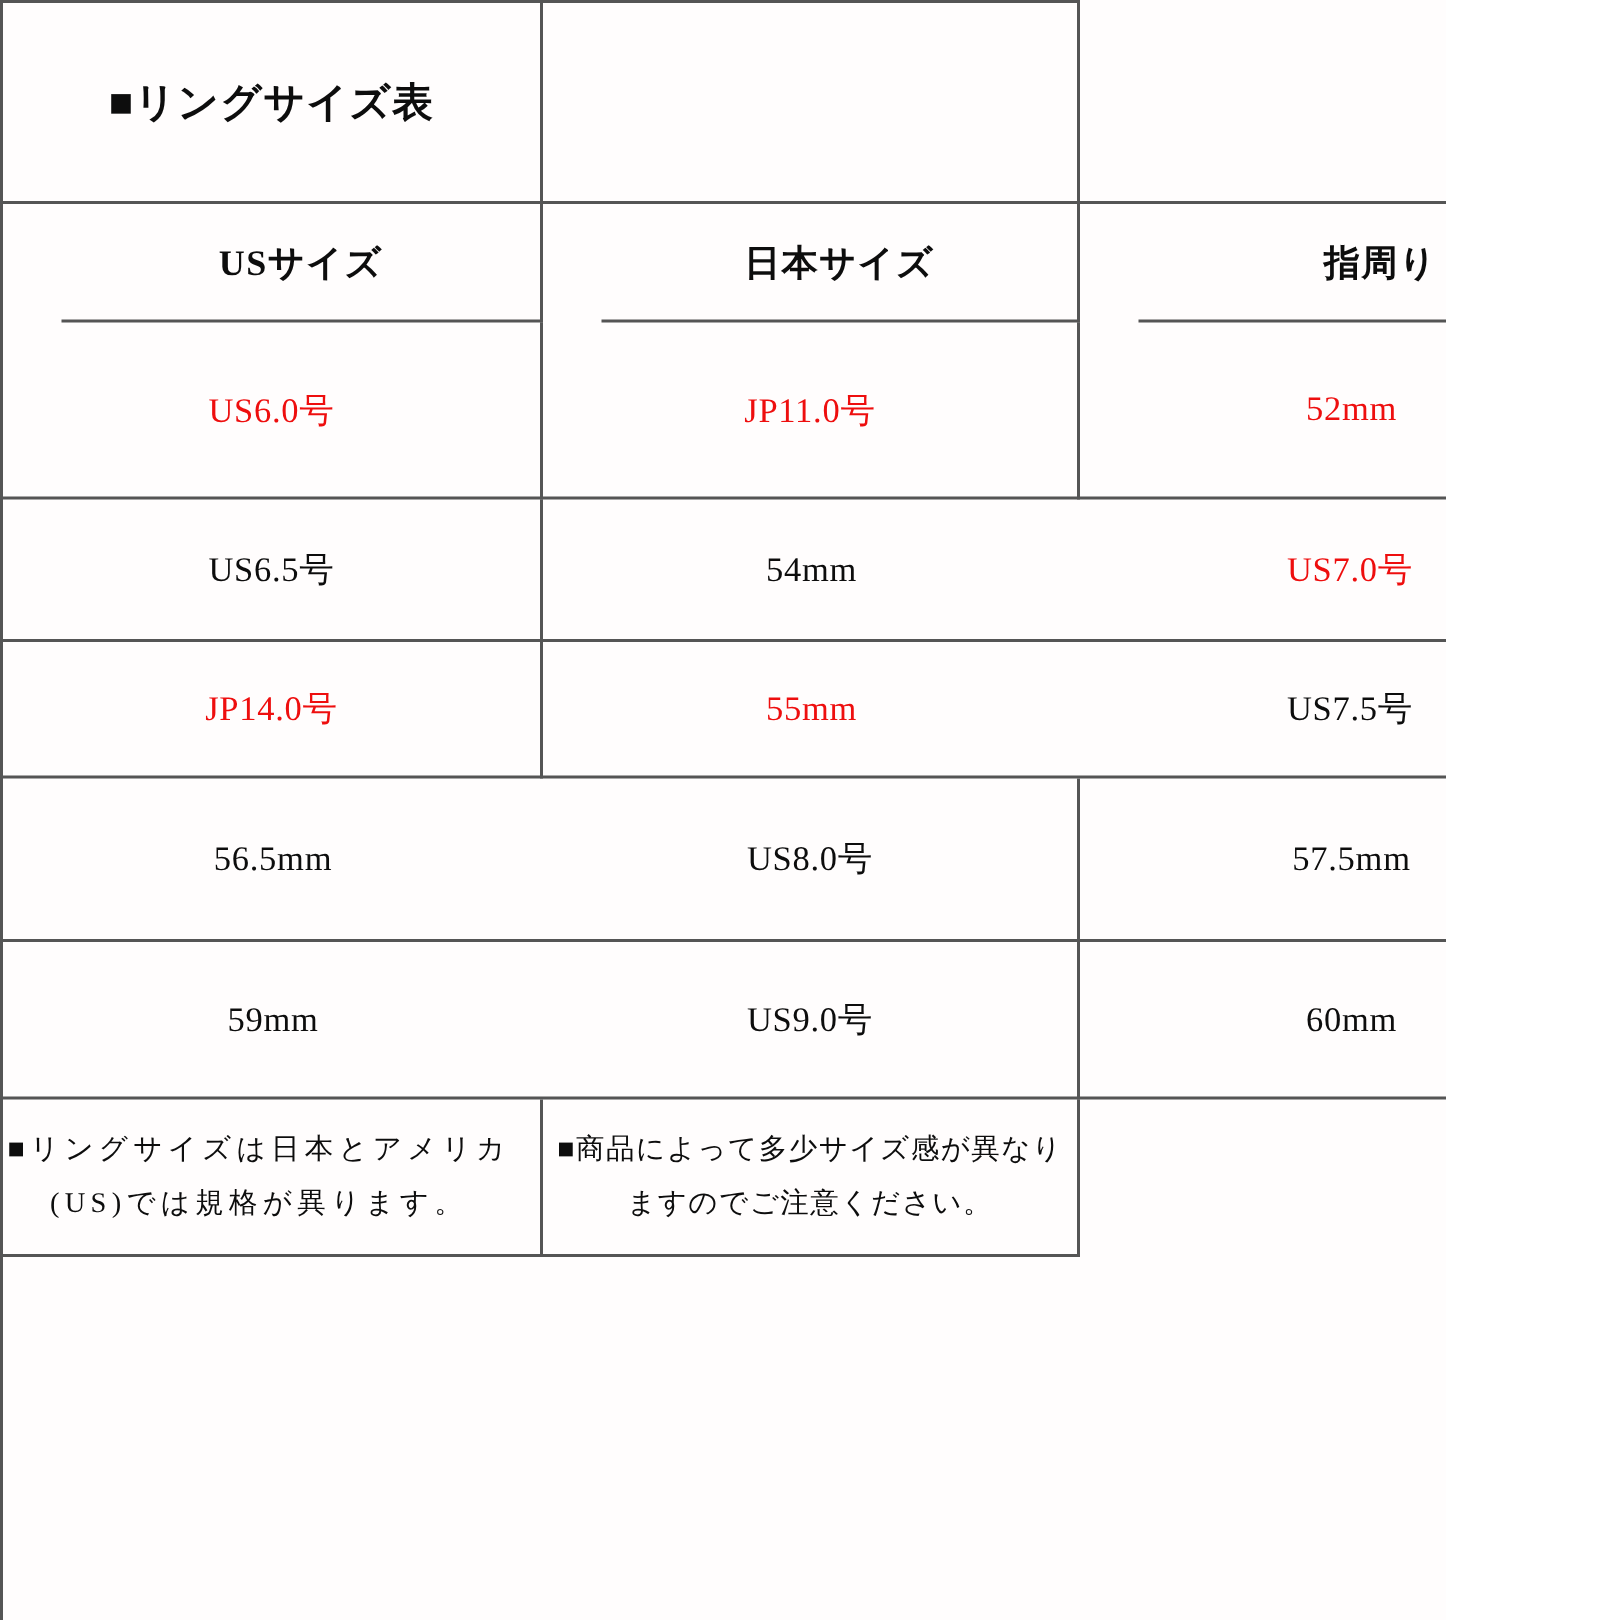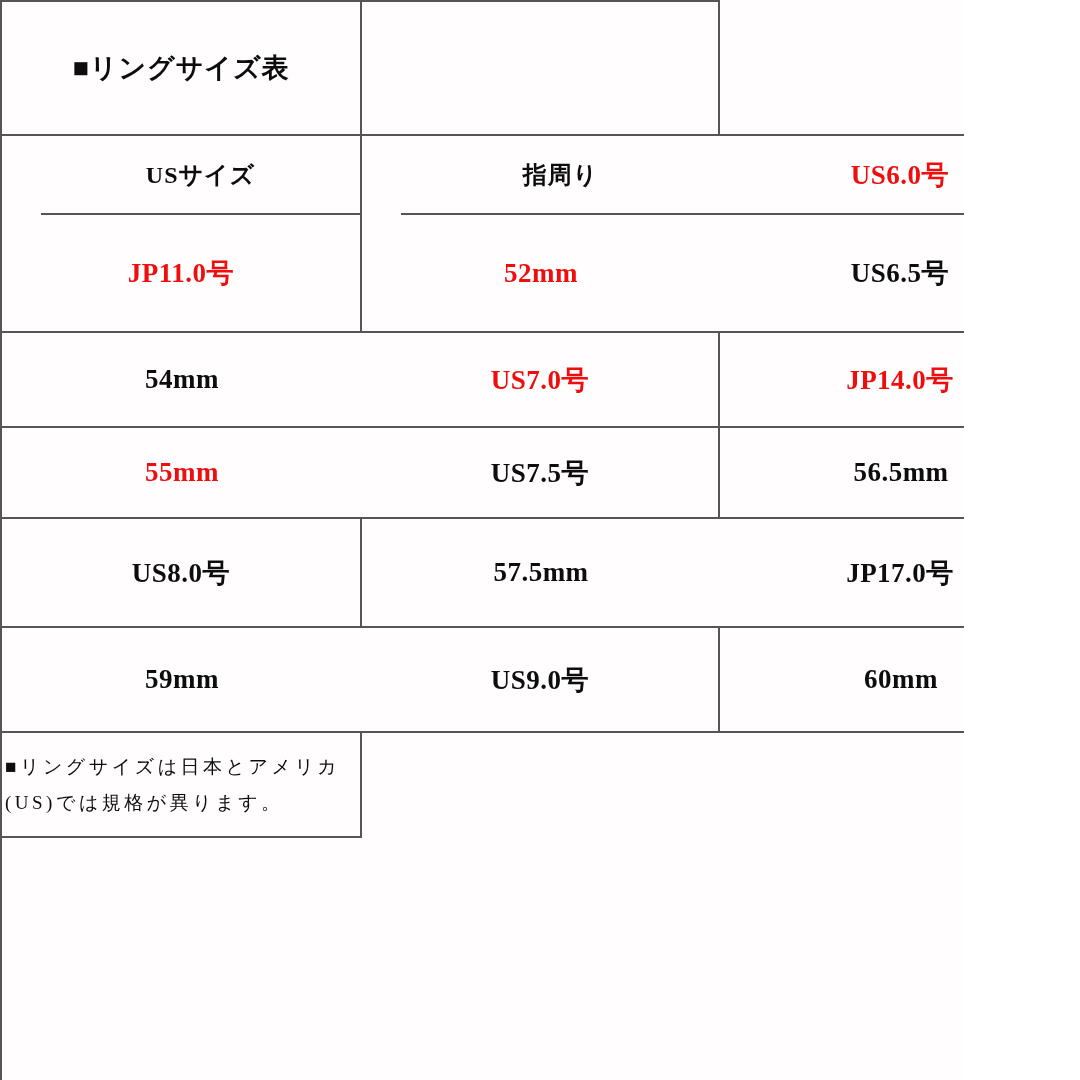--- a/index.html
+++ b/index.html
@@ -46,78 +46,80 @@
     font-weight: bold;
     letter-spacing: 1px;
   }
   .head {
     font-size: 24px;
     font-weight: bold;
     letter-spacing: 1px;
     margin-left: 39px;
   }
   .val {
-    font-size: 27px;
-    font-weight: bold;
+    font-size: 23px;
+    font-weight: normal;
     letter-spacing: 0.5px;
   }
   .val.red { color: var(--accent-red); }
 
   .note {
     font-size: 19px;
     font-weight: normal;
     line-height: 1.85;
     white-space: pre-line;
     align-items: center;
   }
   .note-left {
     justify-content: flex-start;
-    text-align: left;
+    text-align: center;
     letter-spacing: 3.5px;
     padding-left: 3px;
   }
   .note-mid {
     letter-spacing: 1px;
     padding: 0 2px;
   }
 </style>
 </head>
 <body>
 
 <div class="page">
   <div class="grid">
 
     <div class="cell title-cell c1 top">■リングサイズ表</div>
     <div class="cell c2 top"></div>
     <div class="cell c3"></div>
 
     <div class="cell head c1">USサイズ</div>
+    <div class="cell head c2">日本サイズ</div>
     <div class="cell head c3">指周り</div>
 
     <div class="cell val c1 red">US6.0号</div>
     <div class="cell val c2 red">JP11.0号</div>
     <div class="cell val c3 red">52mm</div>
 
     <div class="cell val c1">US6.5号</div>
     <div class="cell val c3">54mm</div>
 
     <div class="cell val c1 red">US7.0号</div>
     <div class="cell val c2 red">JP14.0号</div>
     <div class="cell val c3 red">55mm</div>
 
     <div class="cell val c1">US7.5号</div>
     <div class="cell val c3">56.5mm</div>
 
     <div class="cell val c1">US8.0号</div>
     <div class="cell val c3">57.5mm</div>
 
-    <div class="cell val c2">JP17.0号</div>
     <div class="cell val c3">59mm</div>
 
     <div class="cell val c1">US9.0号</div>
     <div class="cell val c3">60mm</div>
 
     <div class="cell note note-left c1">■リングサイズは日本とアメリカ
 (US)では規格が異ります。</div>
+    <div class="cell note note-mid c2">■商品によって多少サイズ感が異なり
+ますのでご注意ください。</div>
     <div class="cell c3 no-bottom"></div>
 
   </div>
 </div>
 
 </body></html>

